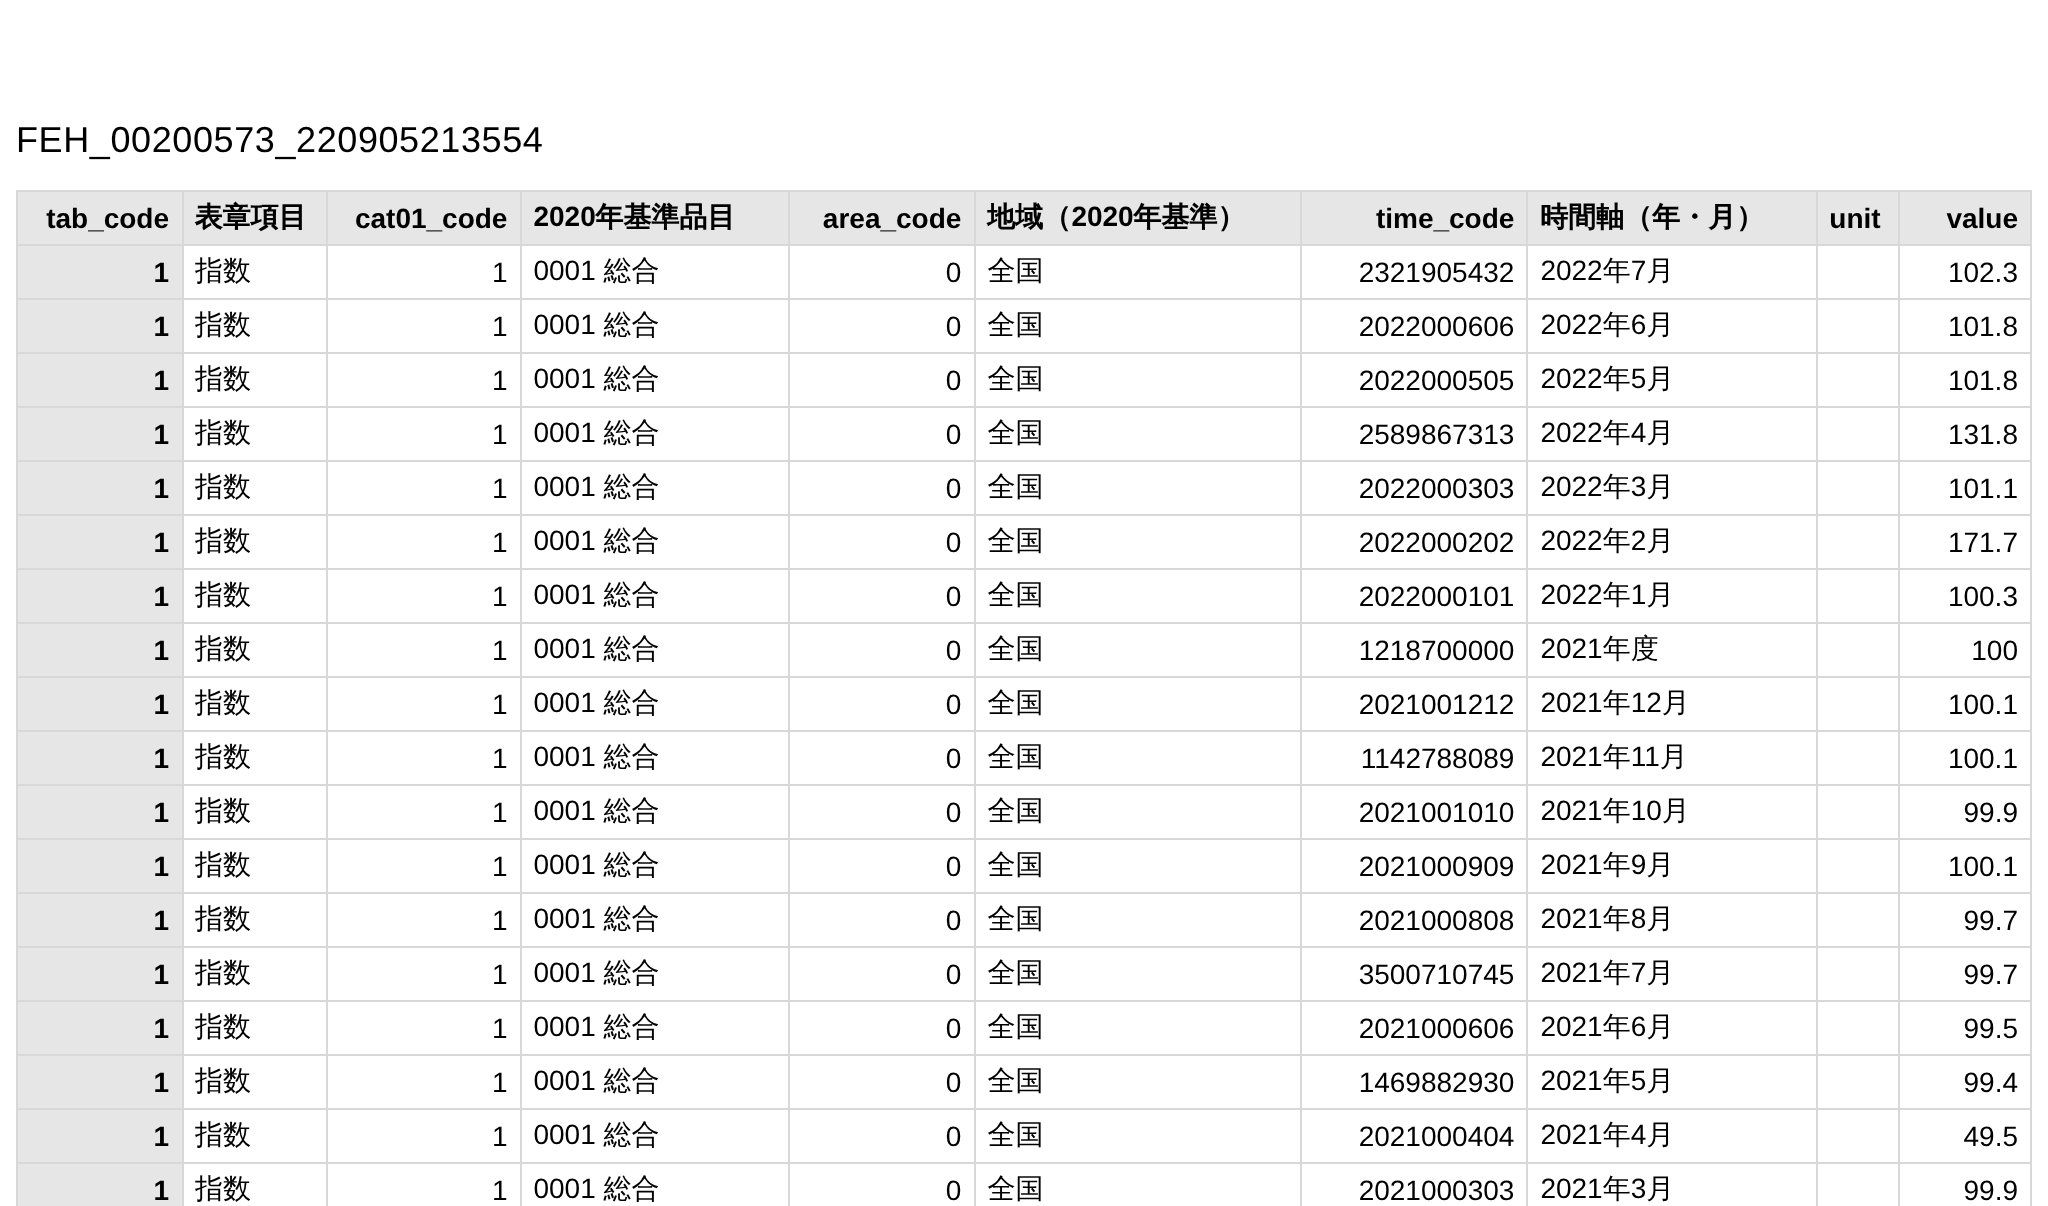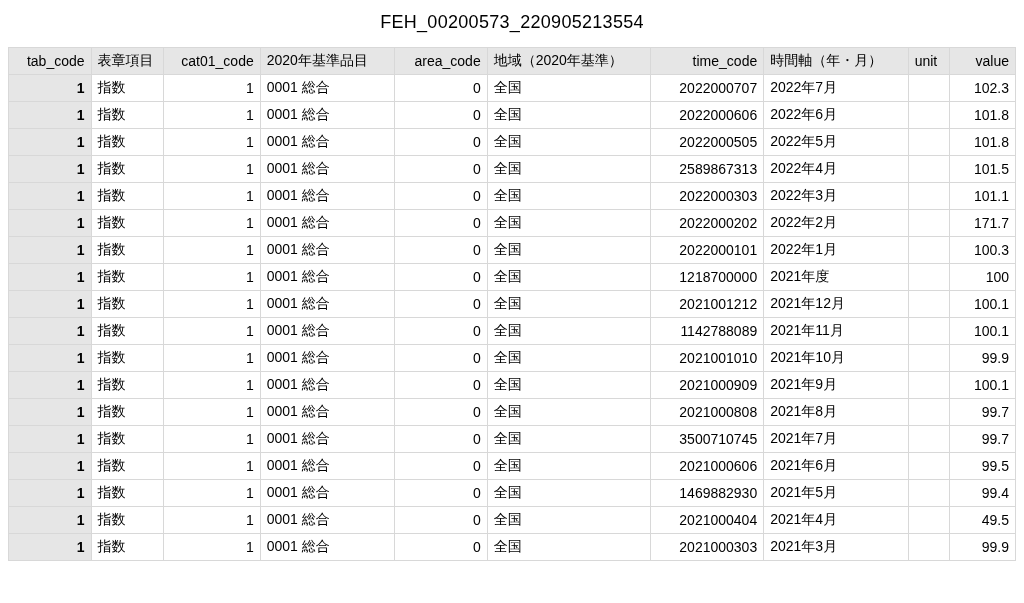--- a/index.html
+++ b/index.html
@@ -4,42 +4,42 @@
   <style>
     * { box-sizing: border-box; margin: 0; padding: 0; }
     body {
       font-family: "Helvetica Neue", Arial, "Hiragino Kaku Gothic ProN", "Hiragino Sans", Meiryo, sans-serif;
       background: #ffffff;
       width: 1024px;
       padding: 12px 8px;
       color: #000;
     }
     .title {
-      text-align: center;
       font-size: 18px;
       font-weight: 400;
       margin-bottom: 14px;
       letter-spacing: 0.3px;
+      margin-top: 48px;
     }
     table {
       border-collapse: collapse;
       width: 100%;
       table-layout: fixed;
       font-size: 14px;
     }
     th, td {
       border: 1px solid #d8d8d8;
       padding: 4px 6px;
       height: 27px;
       overflow: hidden;
       white-space: nowrap;
     }
     th {
       background: #e6e6e6;
-      font-weight: 400;
+      font-weight: 700;
       text-align: left;
     }
     td.idx {
       background: #e6e6e6;
       font-weight: 700;
       text-align: right;
     }
     .r { text-align: right; }
     .l { text-align: left; }
     
@@ -87,21 +87,21 @@
     </tr>
   </thead>
   <tbody id="tbody">
       <tr>
         <td class="idx r">1</td>
         <td class="l">指数</td>
         <td class="r">1</td>
         <td class="l">0001 総合</td>
         <td class="r">0</td>
         <td class="l">全国</td>
-        <td class="r">2022000707</td>
+        <td class="r">2321905432</td>
         <td class="l">2022年7月</td>
         <td class="l"></td>
         <td class="r">102.3</td>
       </tr>
       <tr>
         <td class="idx r">1</td>
         <td class="l">指数</td>
         <td class="r">1</td>
         <td class="l">0001 総合</td>
         <td class="r">0</td>
@@ -126,21 +126,21 @@
       <tr>
         <td class="idx r">1</td>
         <td class="l">指数</td>
         <td class="r">1</td>
         <td class="l">0001 総合</td>
         <td class="r">0</td>
         <td class="l">全国</td>
         <td class="r">2589867313</td>
         <td class="l">2022年4月</td>
         <td class="l"></td>
-        <td class="r">101.5</td>
+        <td class="r">131.8</td>
       </tr>
       <tr>
         <td class="idx r">1</td>
         <td class="l">指数</td>
         <td class="r">1</td>
         <td class="l">0001 総合</td>
         <td class="r">0</td>
         <td class="l">全国</td>
         <td class="r">2022000303</td>
         <td class="l">2022年3月</td>

